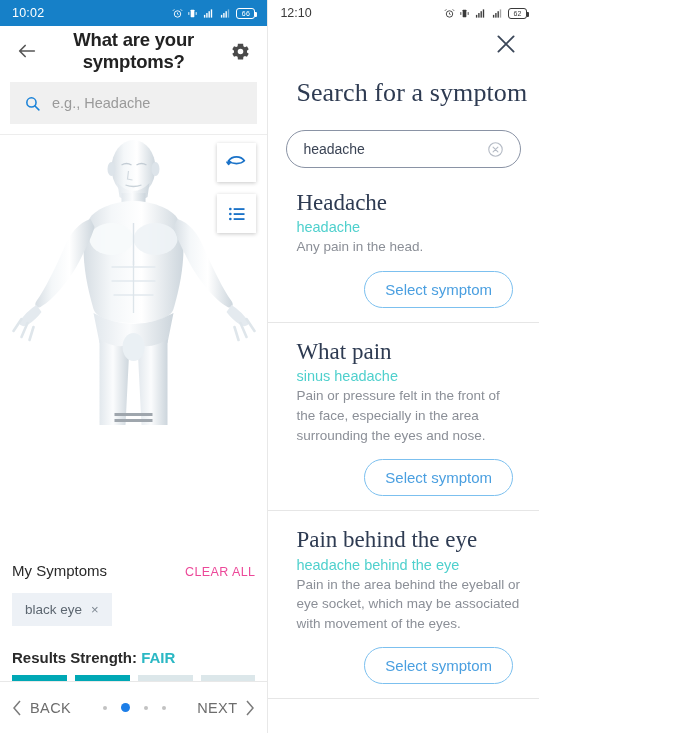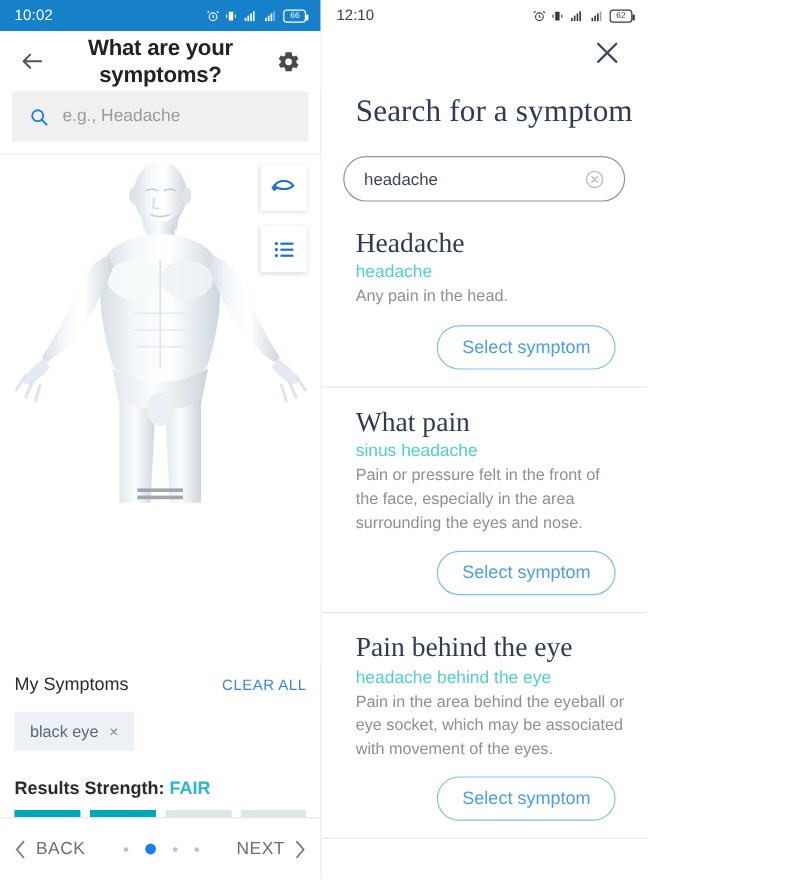--- a/index.html
+++ b/index.html
@@ -47,21 +47,21 @@
   }
   .appbar .back-arrow { width: 30px; display: flex; align-items: center; justify-content: center; cursor: pointer; }
   .appbar .title {
     flex: 1; text-align: center;
     font-size: 18.5px; font-weight: bold; color: #222;
     letter-spacing: -0.2px;
   }
   .appbar .gear { width: 30px; display: flex; align-items: center; justify-content: center; cursor: pointer; }
 
   .search-bar {
-    margin: 0 10px 0 10px; height: 42px;
+    margin: 6px 10px 0 10px; height: 42px;
     background: #f0f0f0;
     display: flex; align-items: center; gap: 11px;
     padding: 0 14px;
   }
   .search-bar .ph { color: #9a9a9a; font-size: 14.5px; }
 
   .body-area {
     position: relative; flex: 1 1 auto;
     background: #ffffff; overflow: hidden;
     border-top: 1px solid #ededed; margin-top: 10px;
@@ -89,21 +89,21 @@
     bottom: 2px; width: 38px;
   }
   .handle-bars i {
     display:block; height: 3px; background: #9fa6ad; margin-bottom: 3px;
   }
 
   .sym-section { padding: 10px 12px 0 12px; }
   .sym-head { display: flex; align-items: baseline; }
   .sym-head .t { font-size: 15px; font-weight: normal; color: #2a2a2a; }
   .sym-head .clear {
-    margin-left: auto; font-size: 12.5px; color: #3b82f6; letter-spacing: .4px; cursor: pointer;
+    margin-left: auto; font-size: 12.5px; color: #ec4899; letter-spacing: .4px; cursor: pointer;
   }
   .chips { margin-top: 14px; display: flex; gap: 8px; }
   .chip {
     background: #edf1f6; color: #5c6670; font-size: 13.5px;
     padding: 9px 13px; display: flex; align-items: flex-end; gap: 9px;
     cursor: pointer;
   }
   .chip .x { color: #7d8791; font-size: 13px; }
 
   .strength { margin-top: 23px; }

